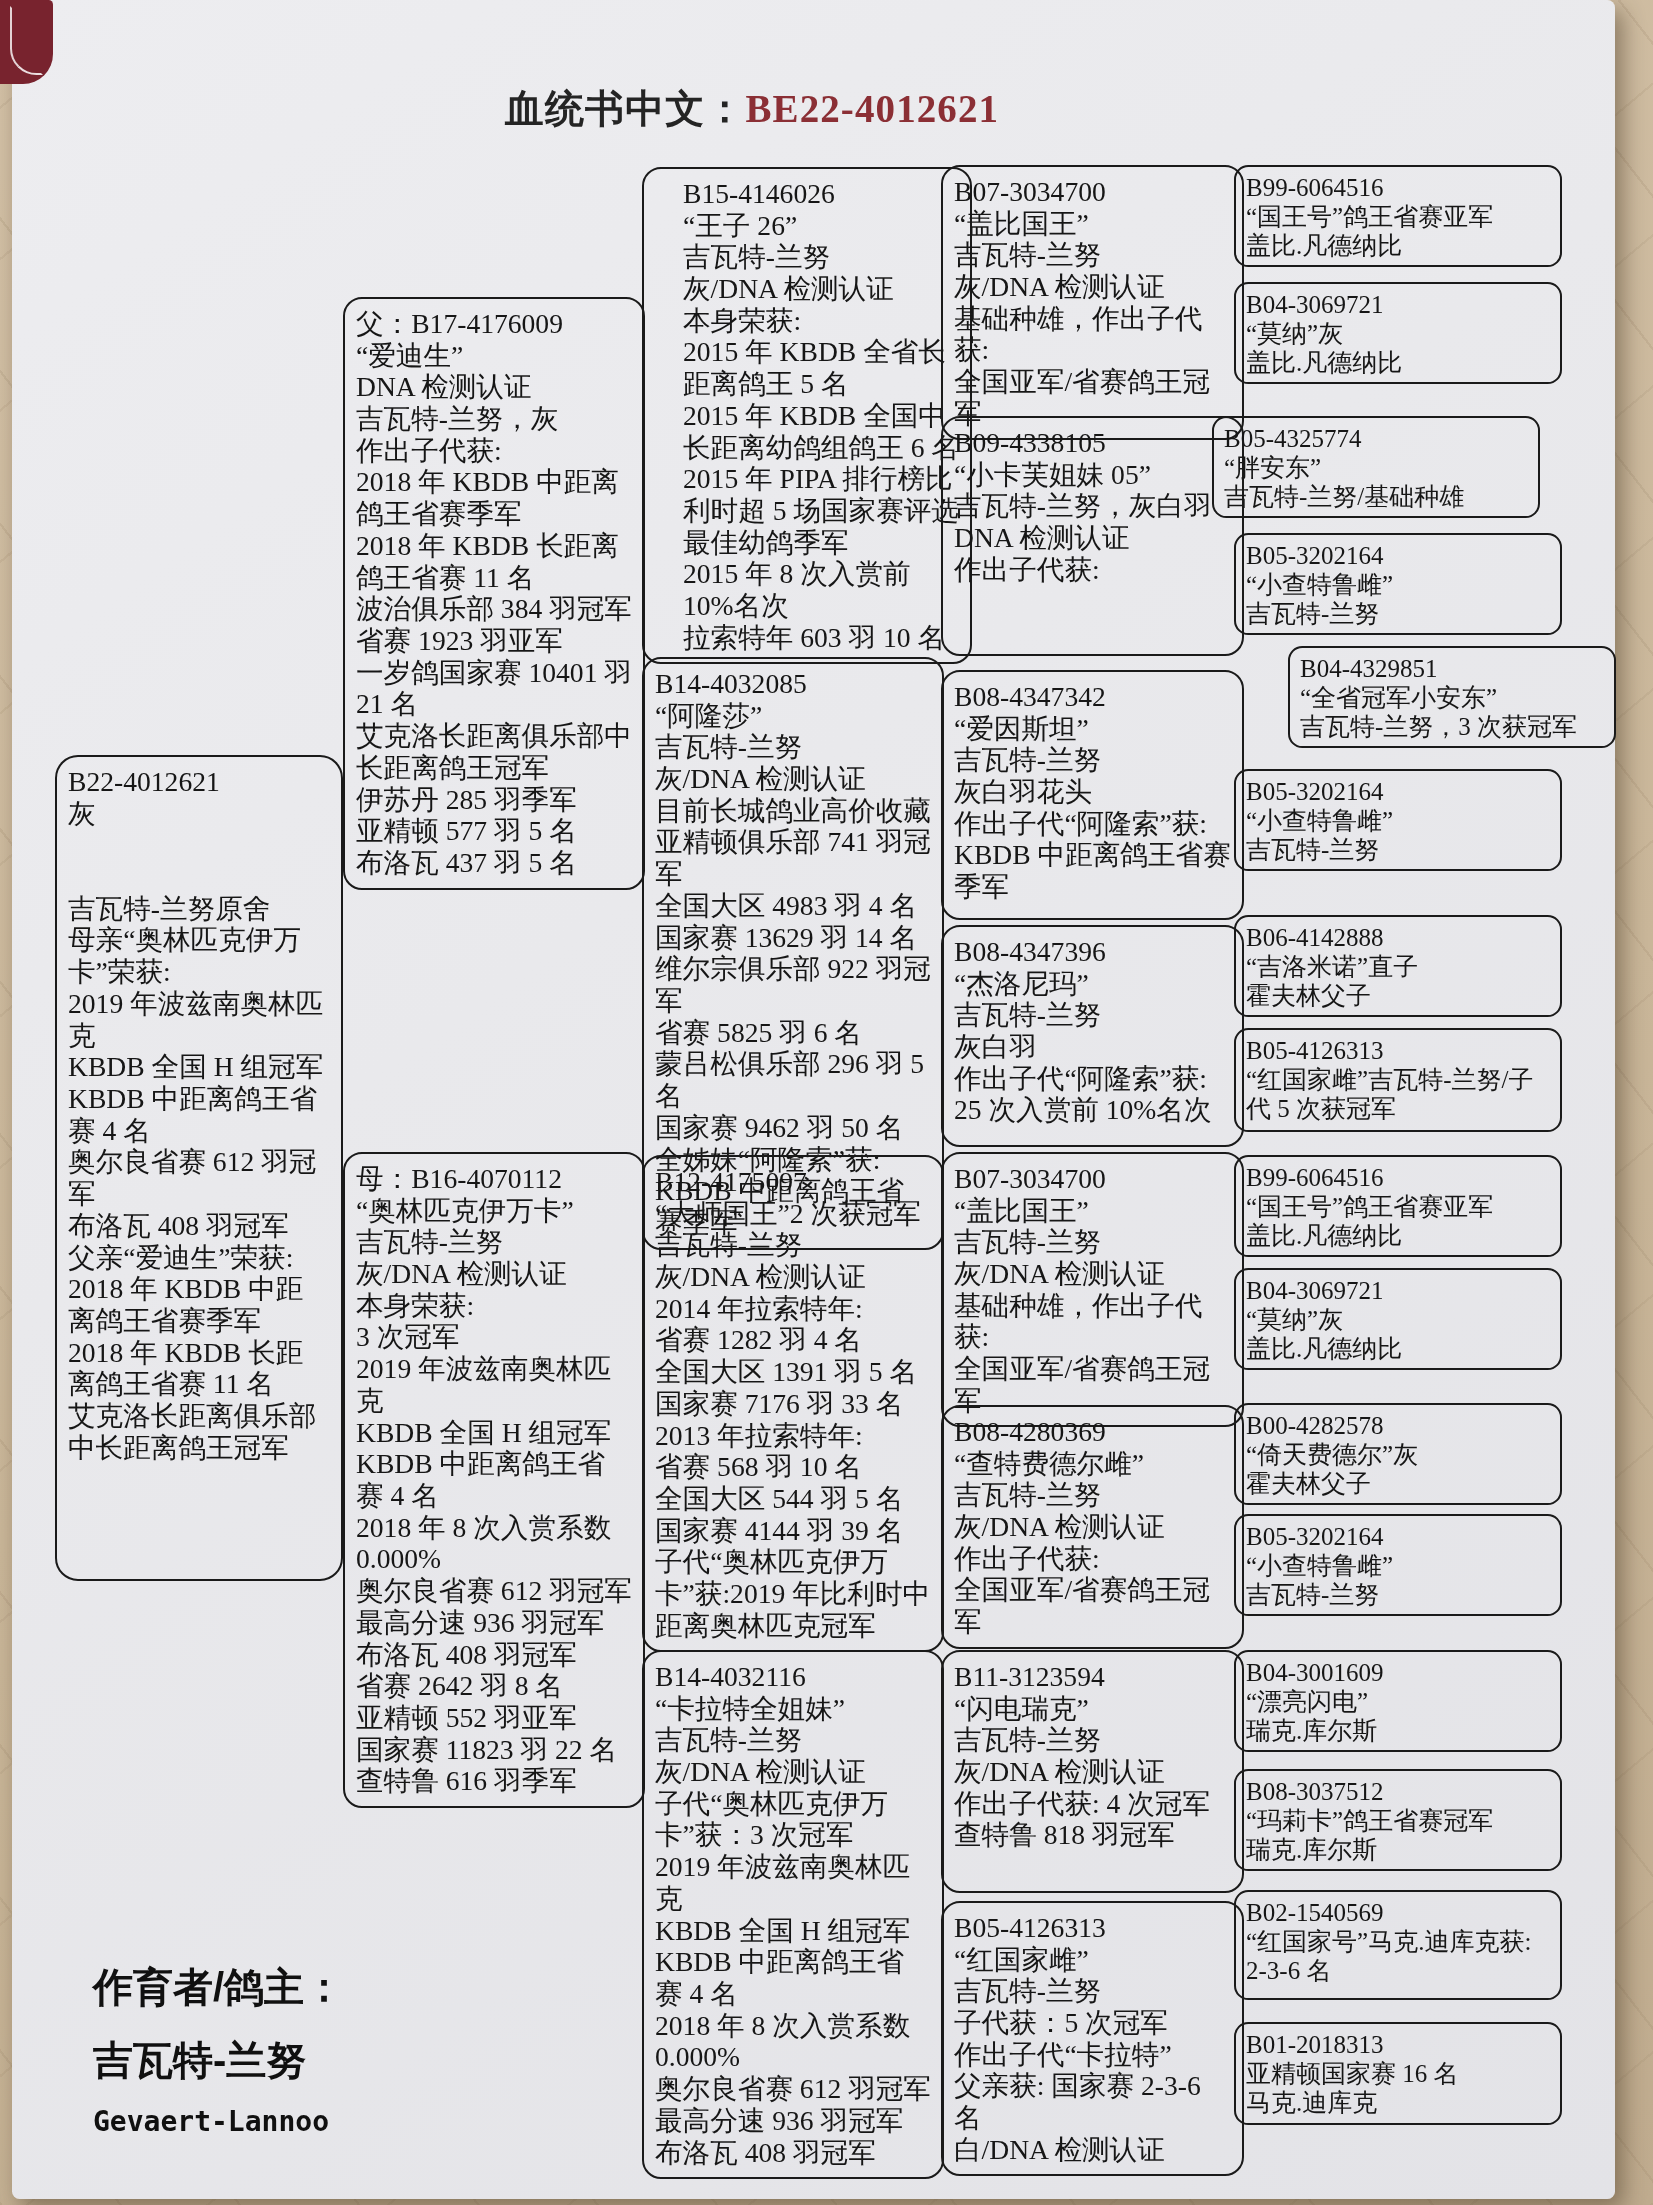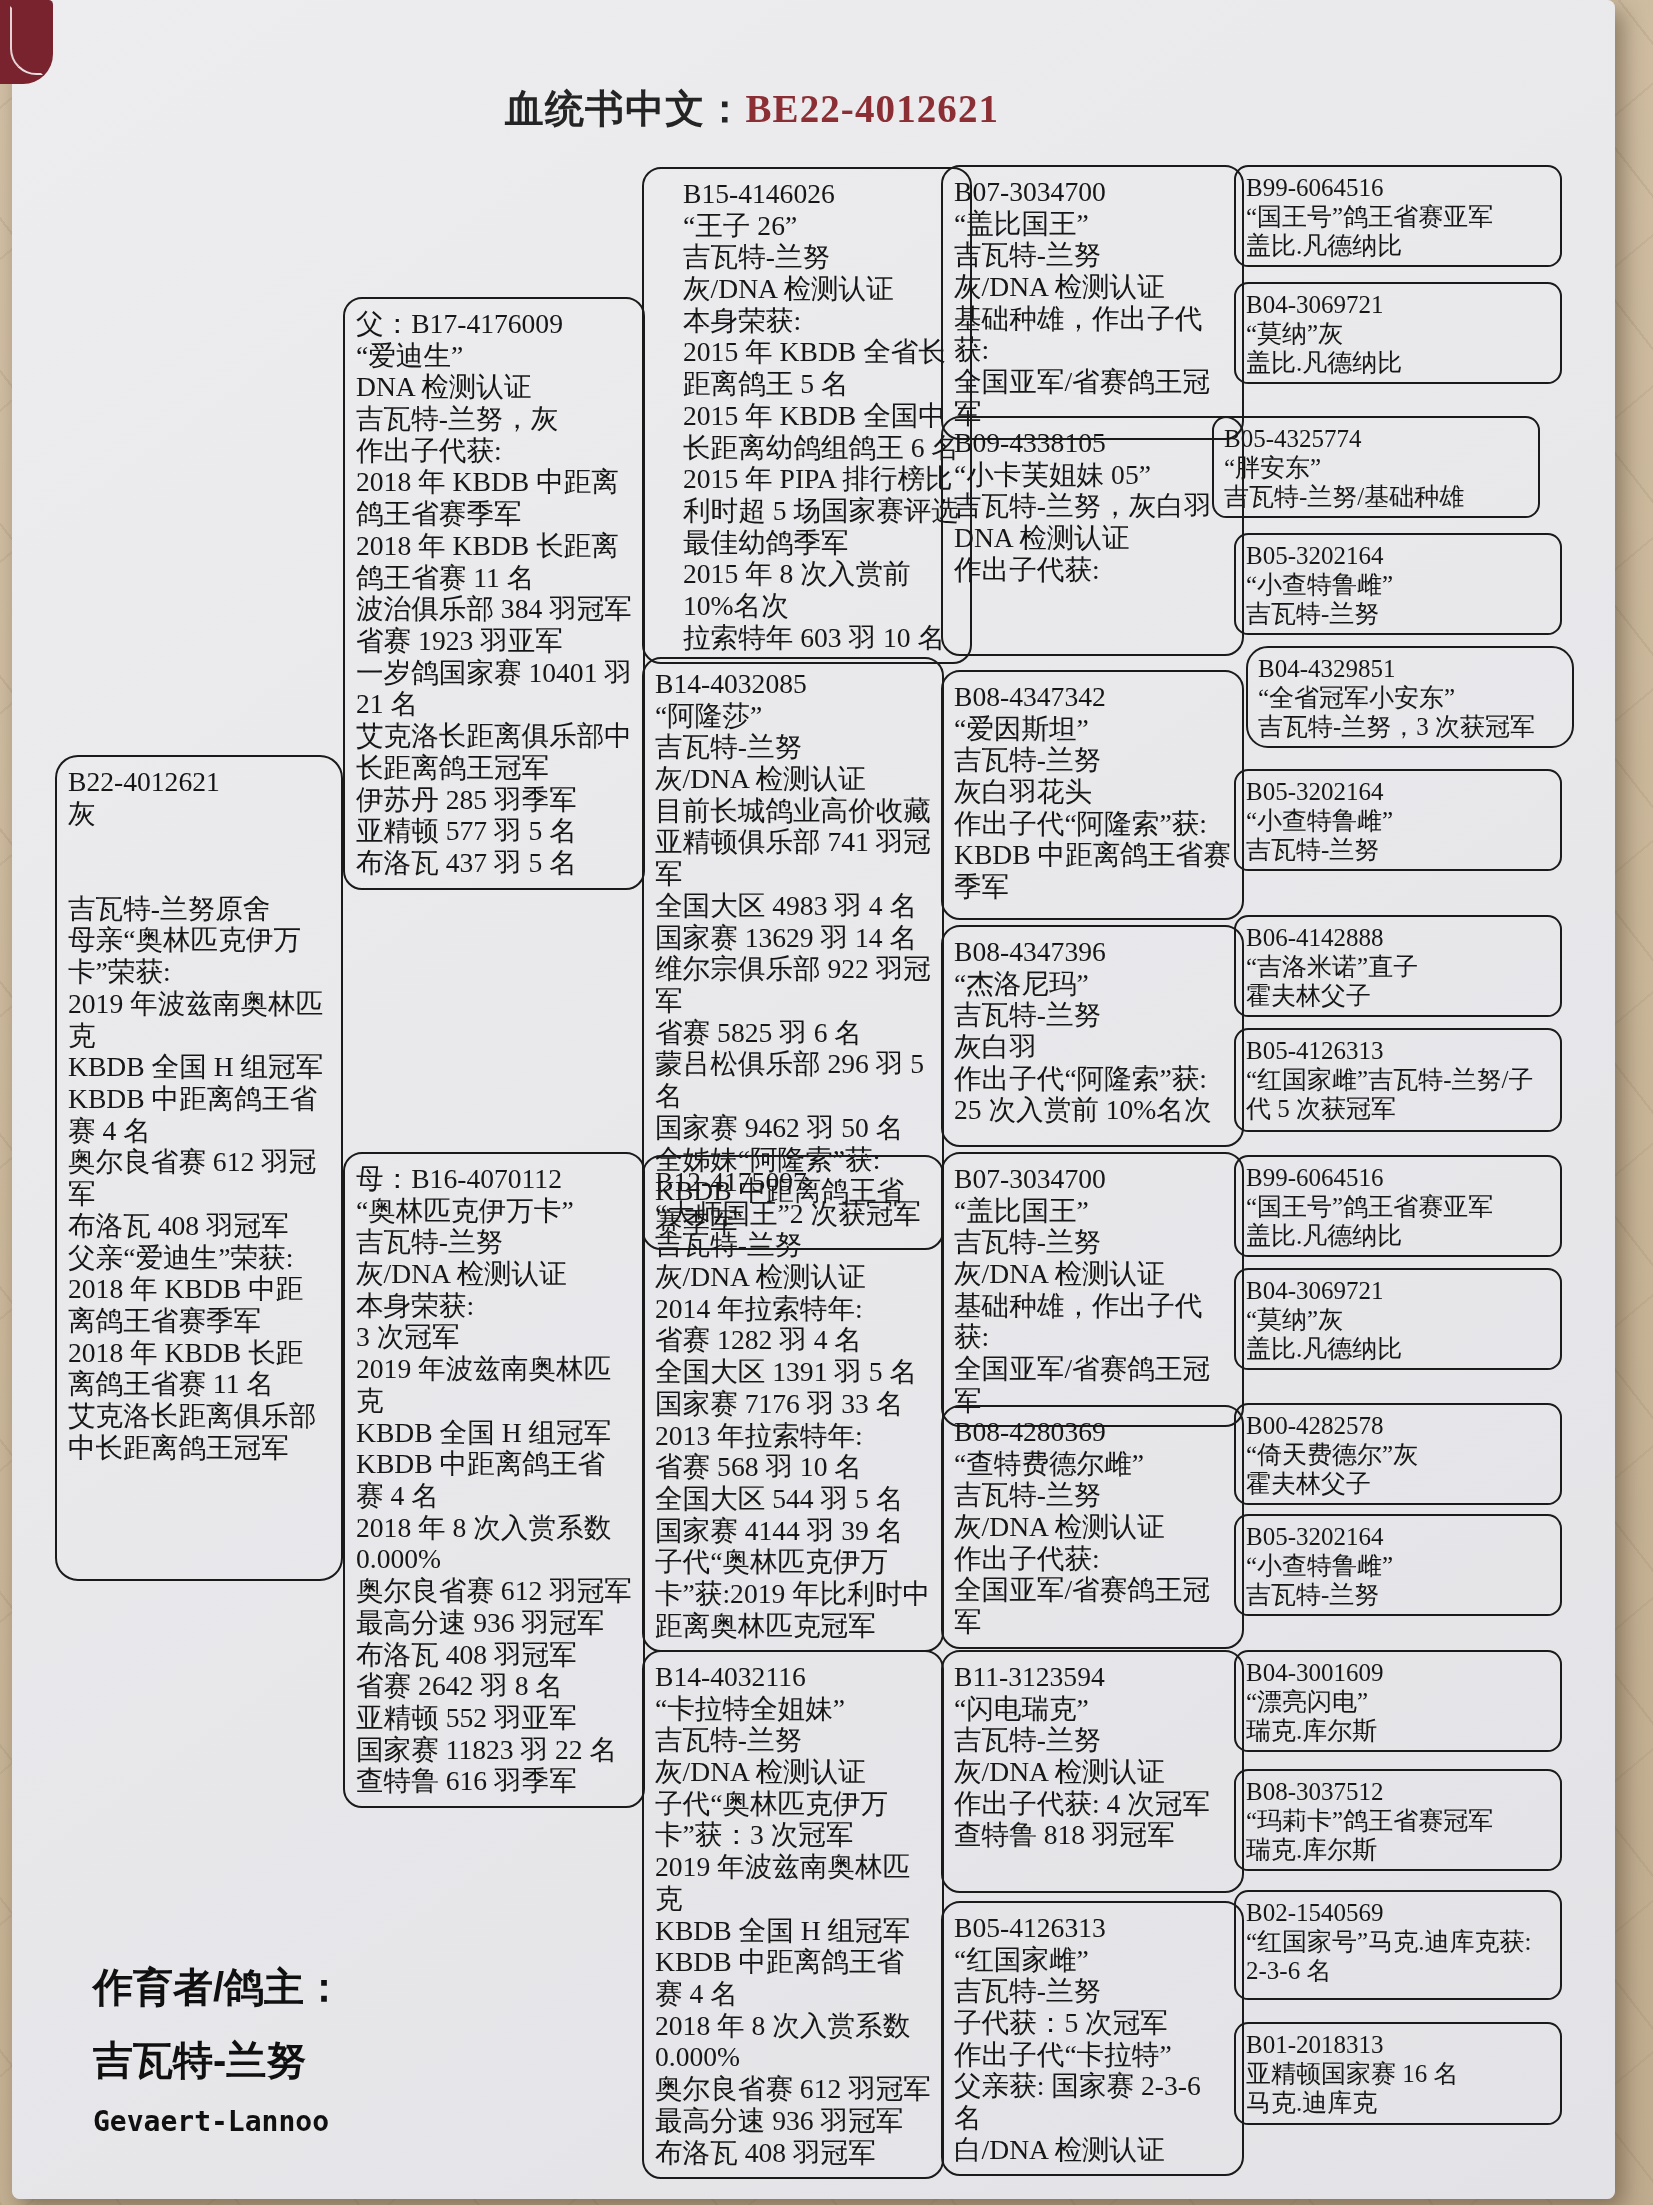--- a/index.html
+++ b/index.html
@@ -253,21 +253,21 @@
 <div class="sbox" style="left:1176px;top:416px;width:304px;min-height:80px;margin-left:36px;">
     <div class="ln">B05-4325774</div>
     <div class="ln">“胖安东”</div>
     <div class="ln">吉瓦特-兰努/基础种雄</div>
   </div>
 <div class="sbox" style="left:1234px;top:533px;width:304px;min-height:80px;">
     <div class="ln">B05-3202164</div>
     <div class="ln">“小查特鲁雌”</div>
     <div class="ln">吉瓦特-兰努</div>
   </div>
-<div class="sbox" style="left:1246px;top:646px;width:304px;min-height:87px;border-radius:22px;">
+<div class="sbox" style="left:1288px;top:646px;width:304px;min-height:87px;">
     <div class="ln">B04-4329851</div>
     <div class="ln">“全省冠军小安东”</div>
     <div class="ln">吉瓦特-兰努，3 次获冠军</div>
   </div>
 <div class="sbox" style="left:1234px;top:769px;width:304px;min-height:80px;">
     <div class="ln">B05-3202164</div>
     <div class="ln">“小查特鲁雌”</div>
     <div class="ln">吉瓦特-兰努</div>
   </div>
 <div class="sbox" style="left:1234px;top:915px;width:304px;min-height:80px;">

